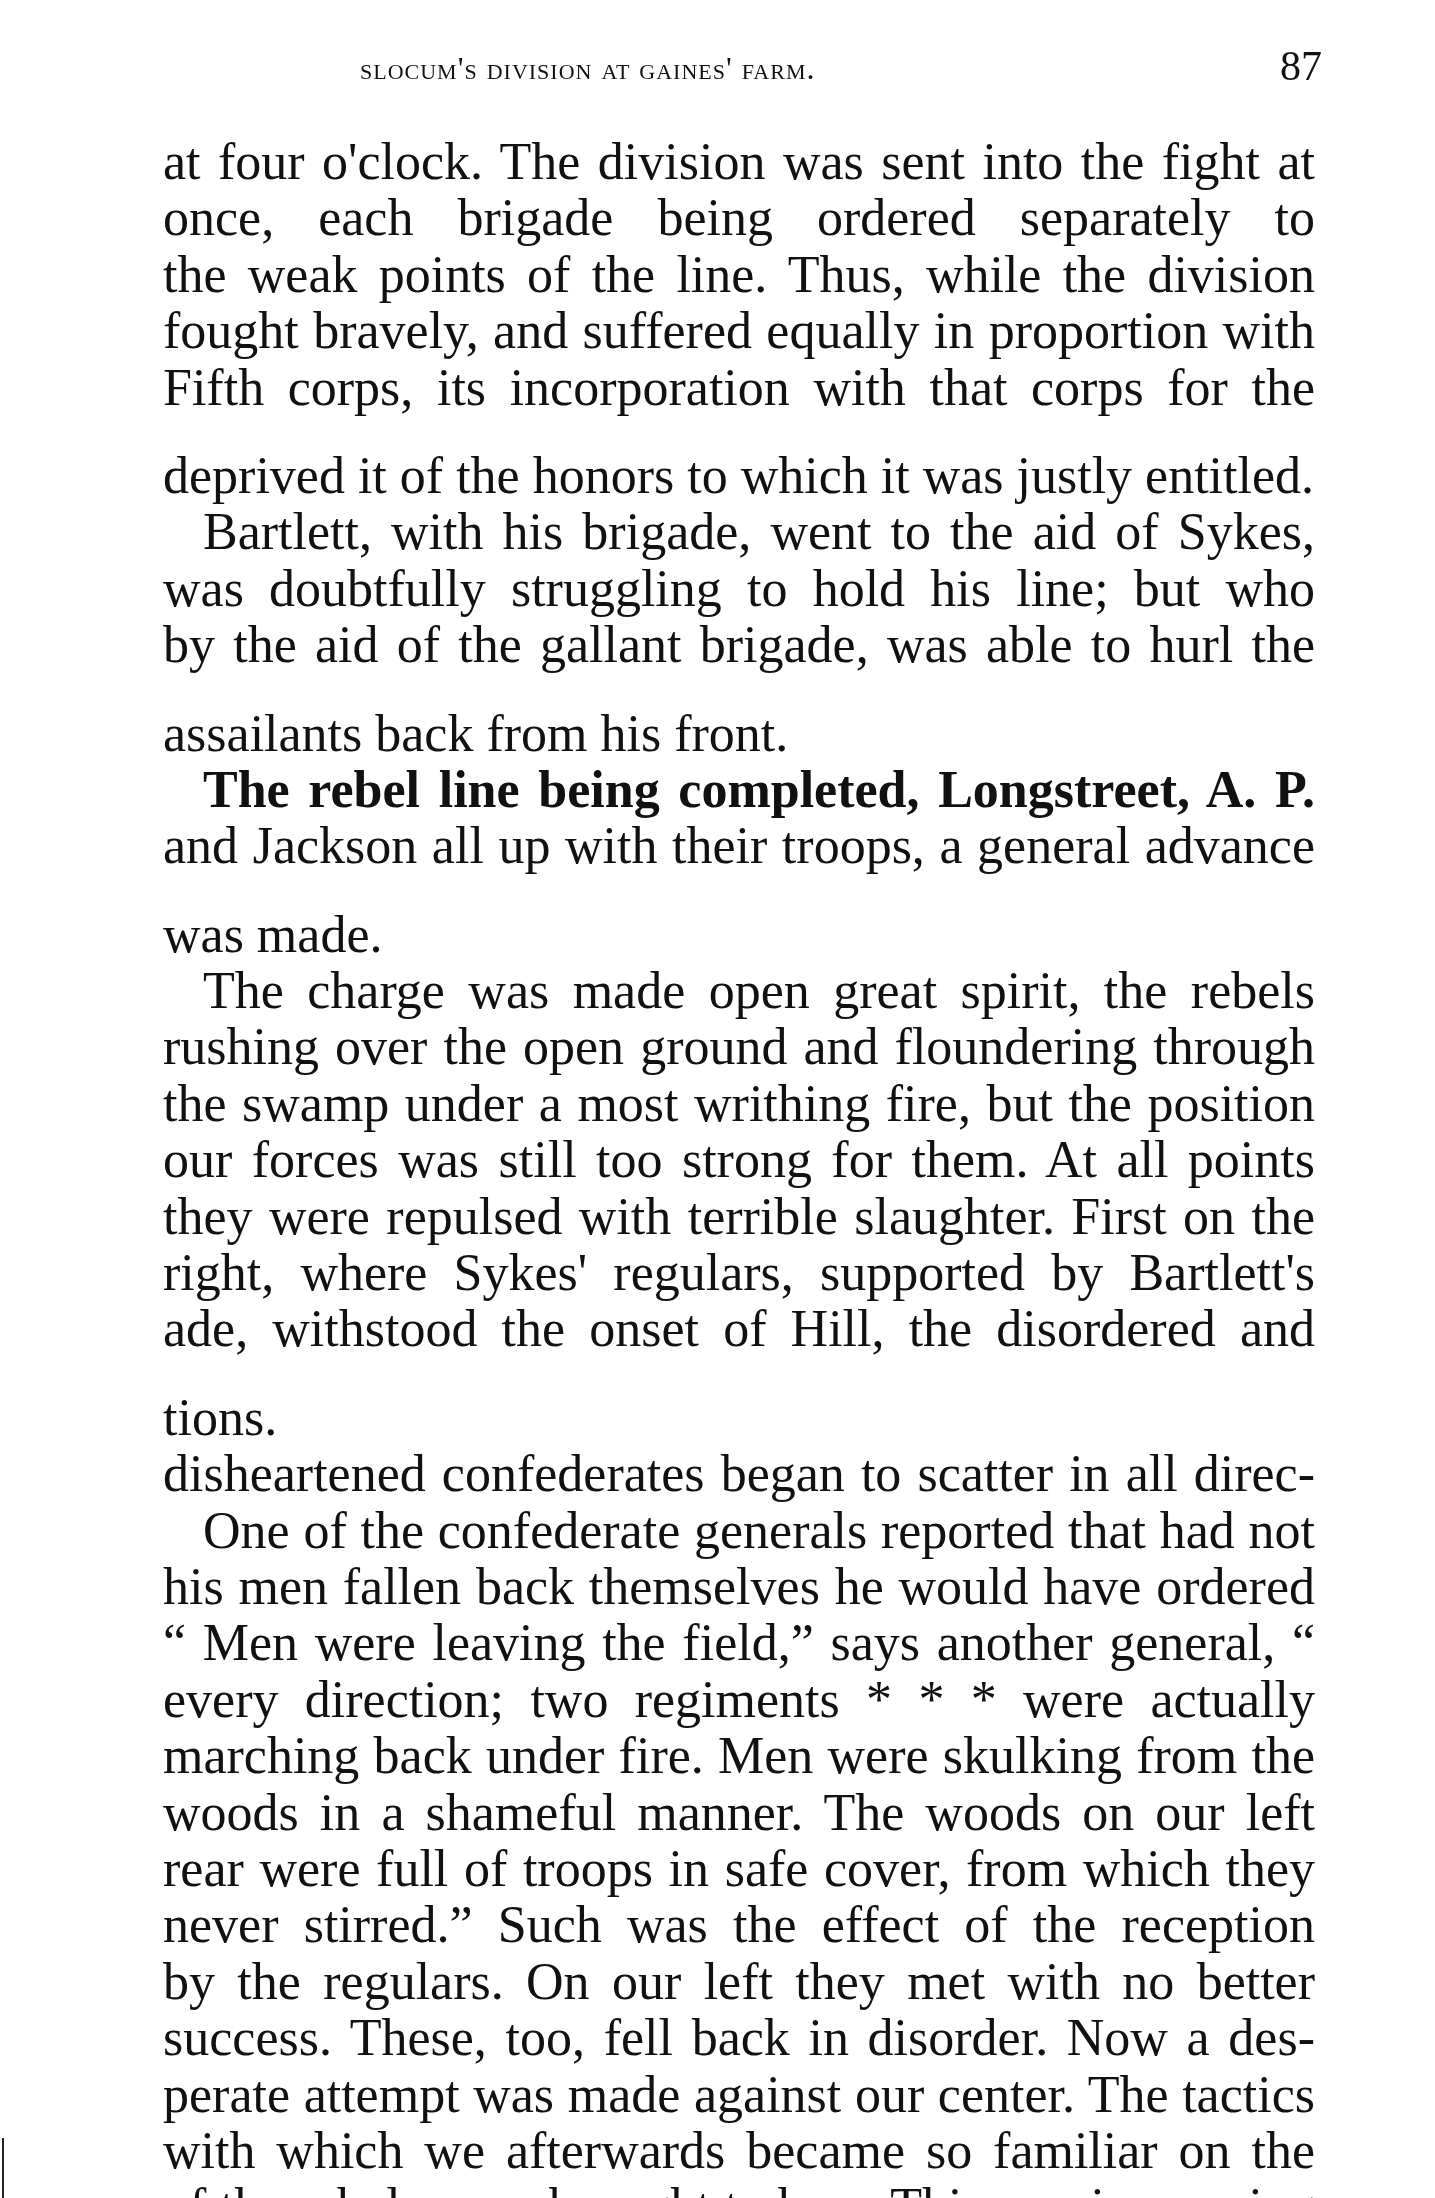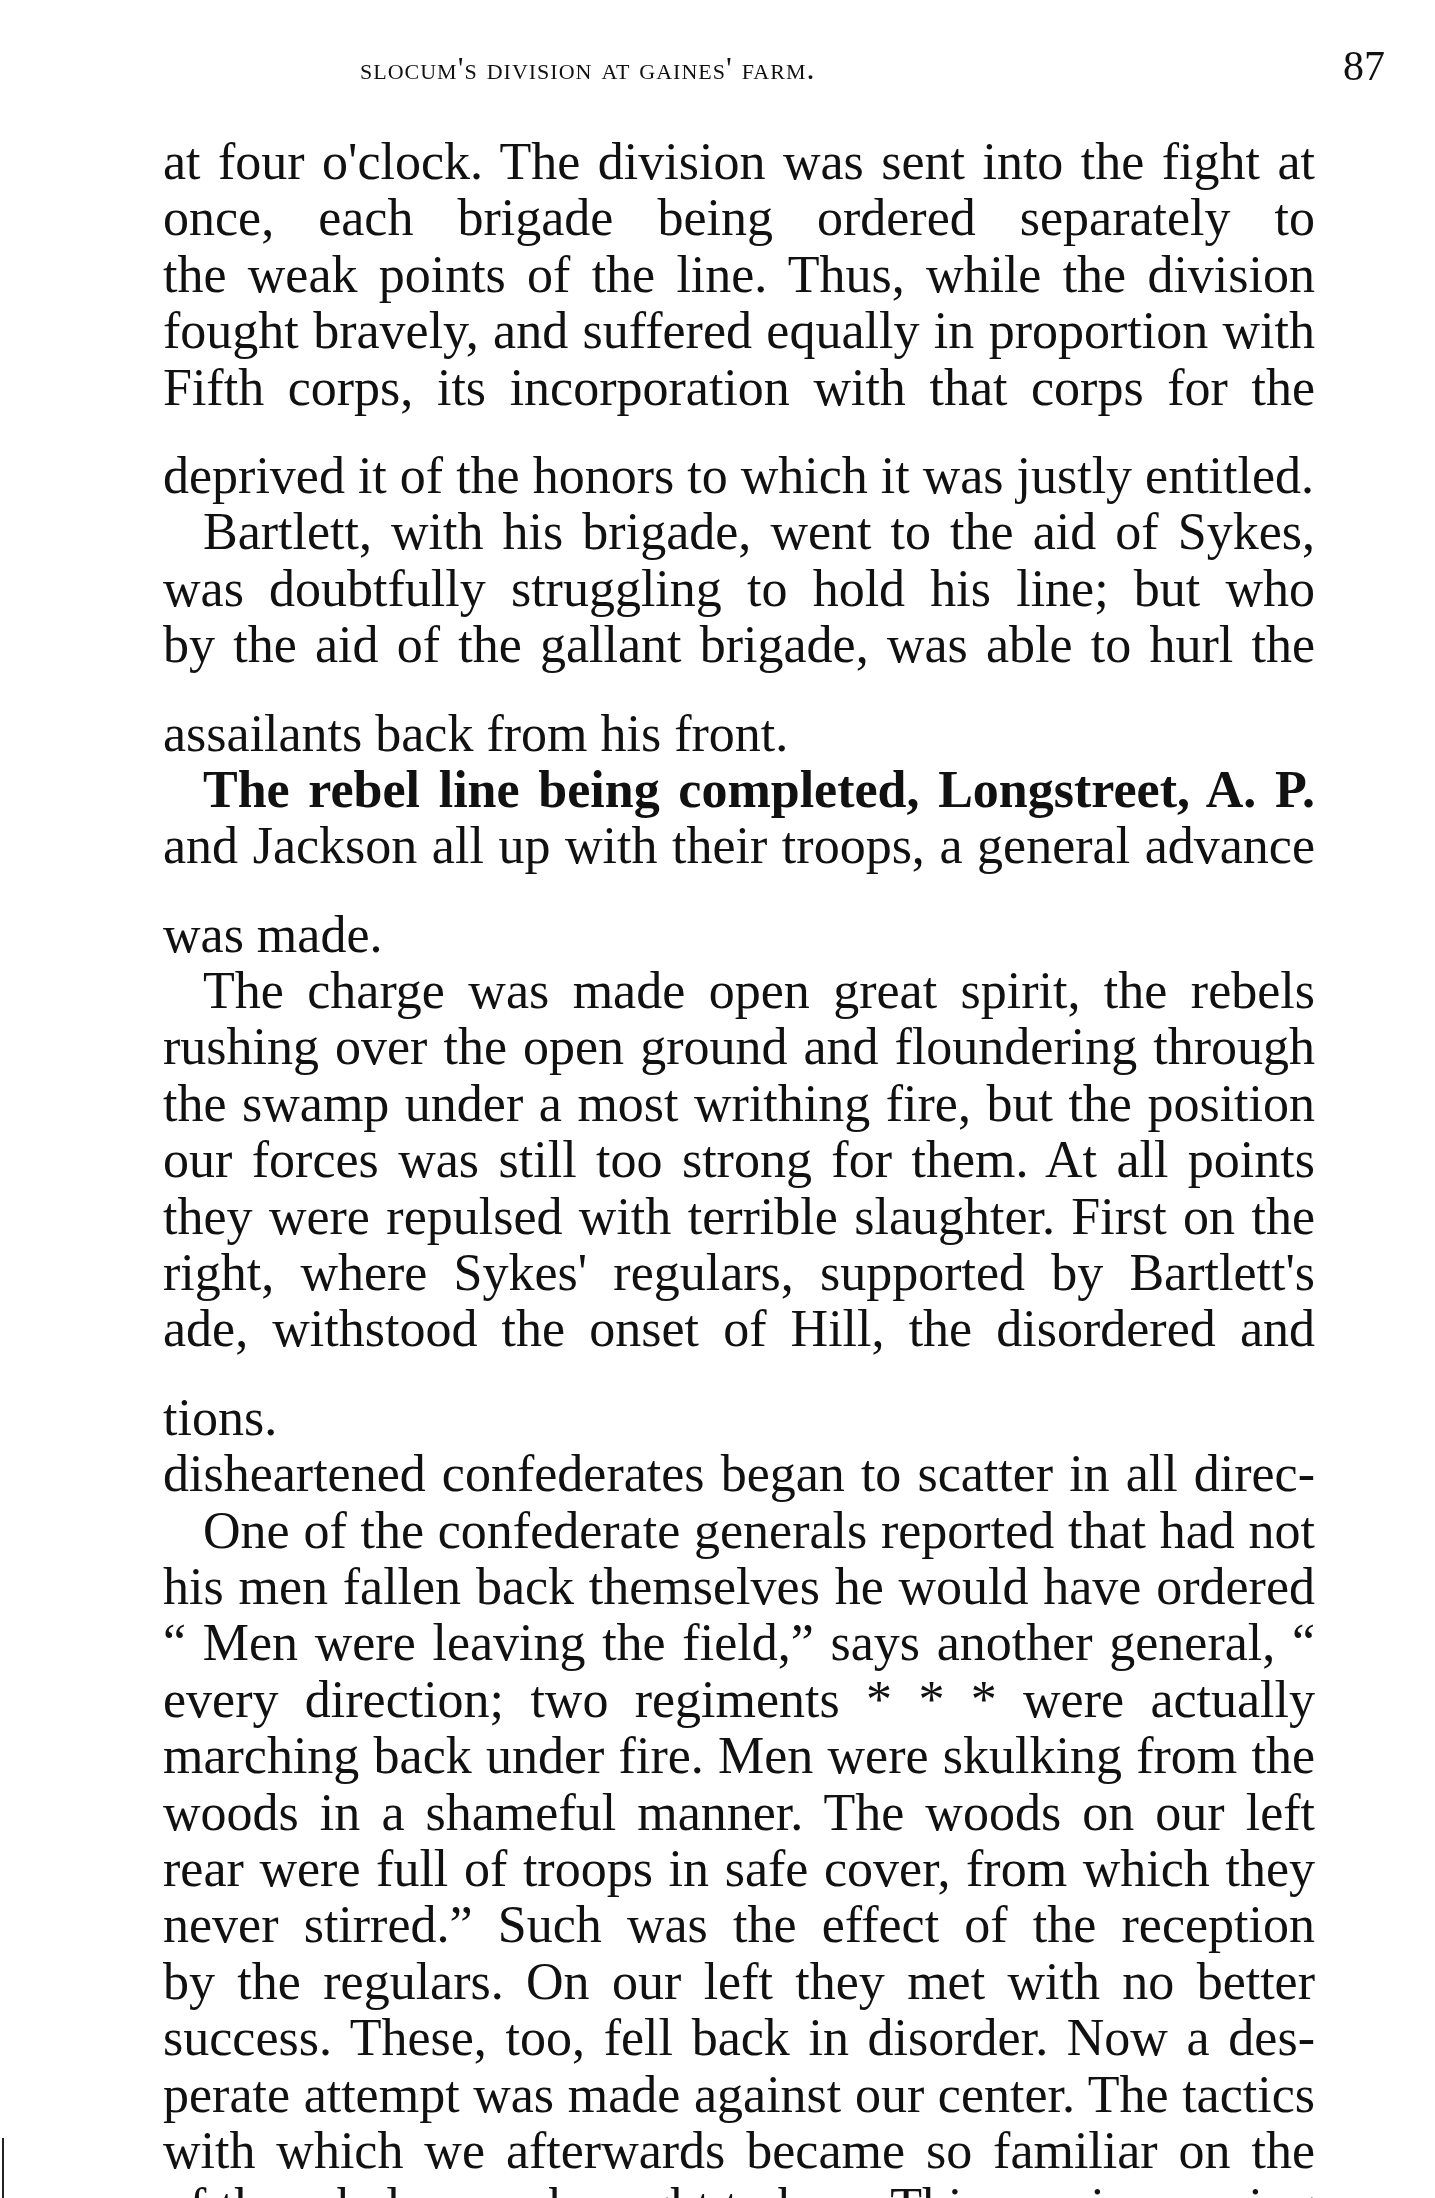--- a/index.html
+++ b/index.html
@@ -1,19 +1,19 @@
 <!DOCTYPE html>
 <html><head>
 <meta charset="utf-8">
 <style>
 html,body{margin:0;padding:0;background:#fff;}
 body{width:1435px;height:2198px;position:relative;overflow:hidden;font-family:"Liberation Serif","DejaVu Serif",serif;color:#111;}
 .header{position:absolute;top:42px;left:0;width:1435px;height:60px;}
 .running-head{position:absolute;left:360px;top:8px;font-size:32px;font-variant:small-caps;letter-spacing:1px;text-transform:lowercase;}
-.page-num{position:absolute;left:1343px;top:0;font-size:42px;}
+.page-num{position:absolute;left:1280px;top:0;font-size:42px;}
 .body-text{position:absolute;left:163px;top:134px;width:1152px;font-size:52px;line-height:56.4px;text-align:justify;}
 .line{display:block;text-align:justify;text-align-last:justify;white-space:nowrap;height:56.4px;}
 .line.last{text-align-last:left;margin-top:32px;}
 .margin-mark{position:absolute;left:2px;top:2138px;width:2px;height:60px;background:#222;}
 </style>
 </head>
 <body>
 
 <div class="header">
   <span class="running-head">SLOCUM'S DIVISION AT GAINES' FARM.</span>

